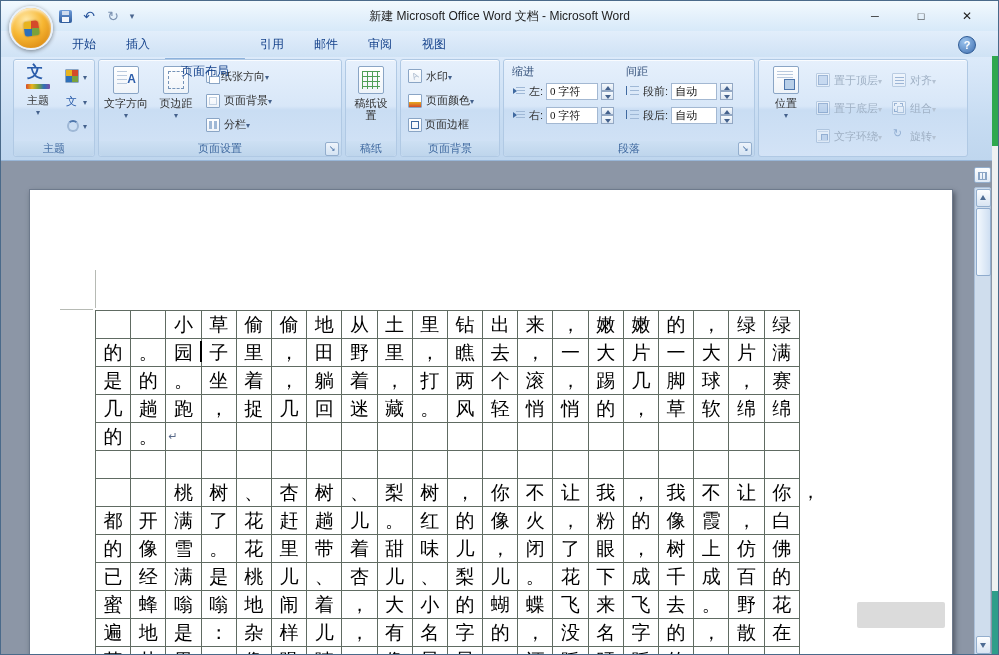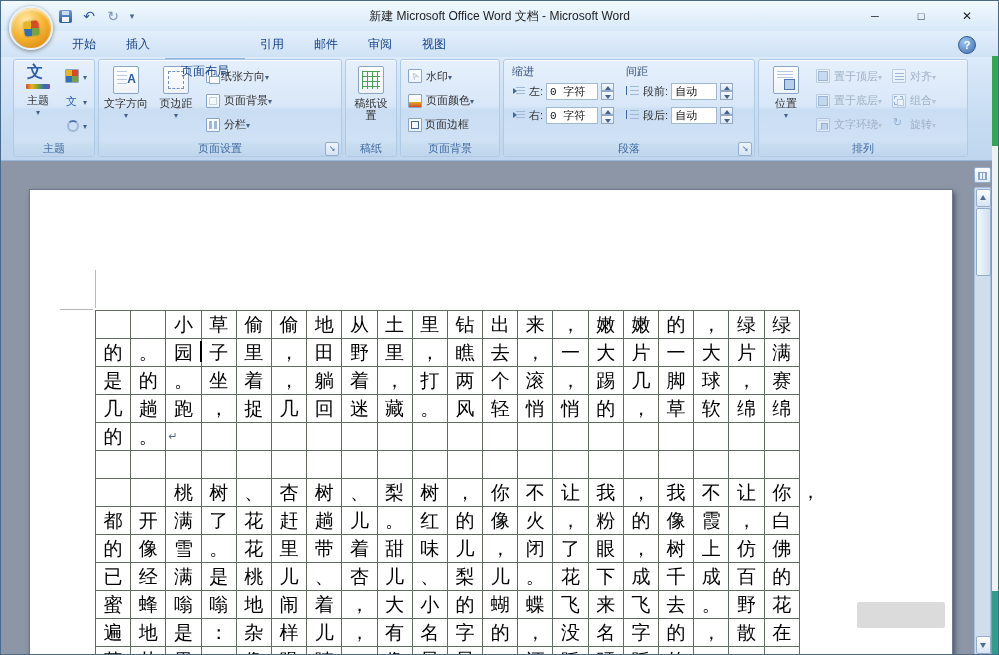--- a/index.html
+++ b/index.html
@@ -137,21 +137,21 @@
   .mic.spacing::after{content:"";position:absolute;left:4px;top:2px;right:1px;height:1px;background:#9fb8d6;
     box-shadow:0 4px 0 #9fb8d6,0 8px 0 #9fb8d6;}
   .mic.spacing::before{content:"";position:absolute;left:0px;top:2px;width:1px;height:9px;background:#3f69a0;}
 
   
   .pcol{display:flex;flex-direction:column;padding:1px 5px;}
   .phead{font-size:11px;color:#33507a;height:16px;line-height:16px;}
   .prow{display:flex;align-items:center;gap:3px;height:24px;}
   .plabel{font-size:11px;color:#2f2f2f;}
   .spinbox{height:17px;border:1px solid #a3b8d2;background:#fff;font-size:11px;color:#111;
-    padding:0 3px;box-sizing:border-box;font-family:Liberation Mono, monospace;}
+    padding:0 3px;box-sizing:border-box;font-family:Liberation Serif, serif;}
   .spin{width:13px;height:17px;display:flex;flex-direction:column;}
   .spin b{flex:1;border:1px solid #93a8c4;background:linear-gradient(#f6fafd,#dce6f2);position:relative;}
   .spin b.up::after{content:"";position:absolute;left:3px;top:2px;border:3px solid transparent;border-bottom:4px solid #44618c;border-top:none;}
   .spin b.down::after{content:"";position:absolute;left:3px;top:3px;border:3px solid transparent;border-top:4px solid #44618c;border-bottom:none;}
 
   
   .docarea{position:absolute;left:0;top:160px;width:100%;height:495px;background:#8c96a6;overflow:hidden;}
   .page{position:absolute;left:28px;top:28px;width:922px;height:500px;background:#fff;
     box-shadow:2px 3px 5px rgba(20,25,35,.5);border:1px solid #6e7a8c;}
   .mgrid{position:absolute;left:65px;top:120px;display:grid;
@@ -404,21 +404,20 @@
           <div class="row-btn disabled">
             <span class="mic groupo"></span>
             <span class="dd">组合</span>
           </div>
           <div class="row-btn disabled">
             <span class="mic rotate"></span>
             <span class="dd">旋转</span>
           </div>
         </div>
       </div>
-      <div class="glabel">排列</div>
     </div>
 
   </div>
 
   <div class="docarea">
     <div class="page">
       <div class="cropmark"></div>
       <div class="cropmark2"></div>
       <div class="mgrid">
           <div class="cell"></div>

